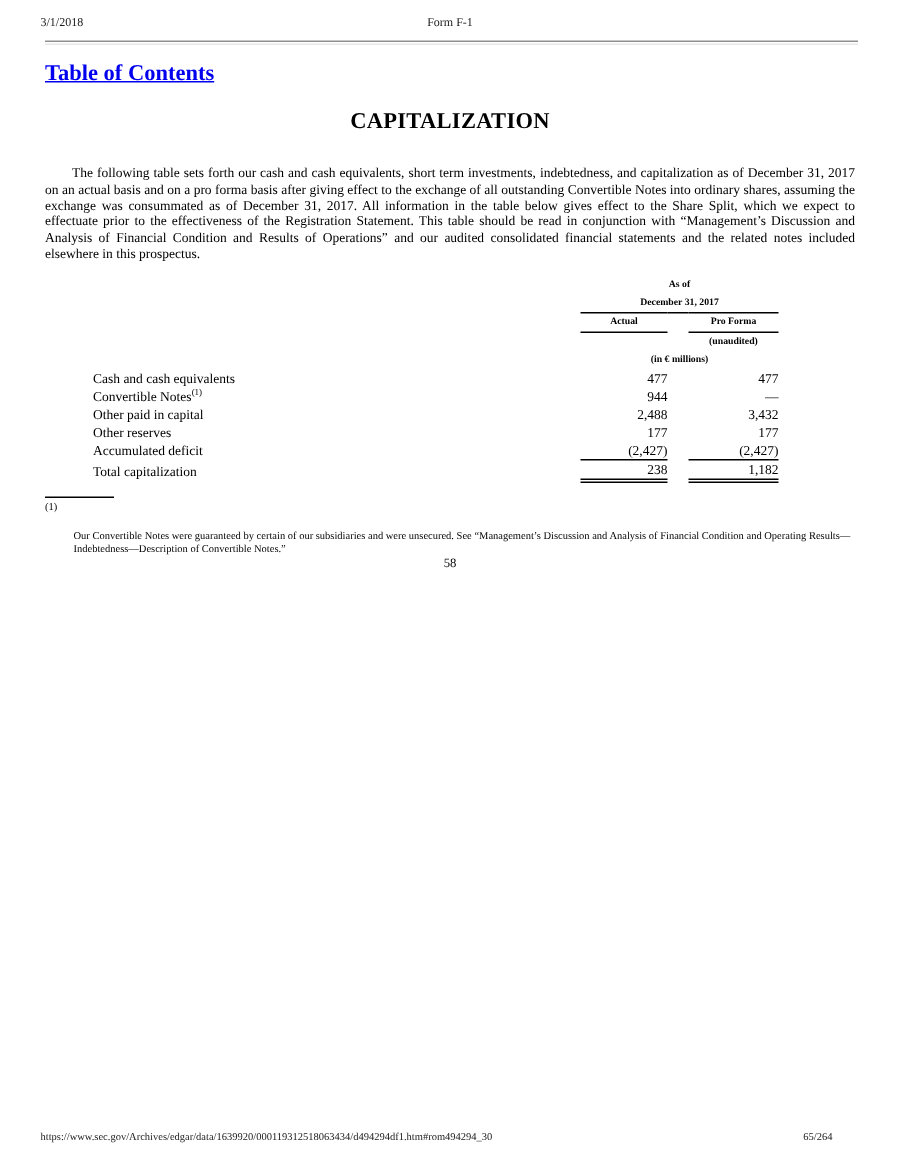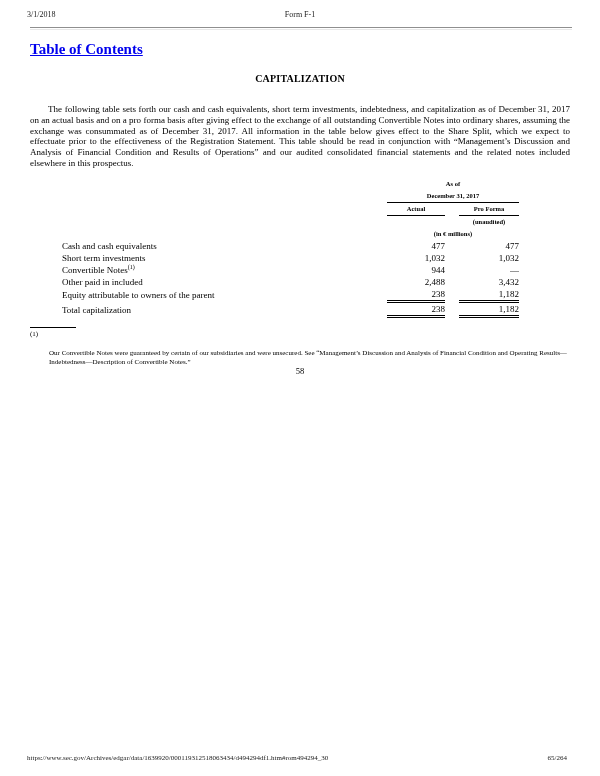--- a/index.html
+++ b/index.html
@@ -16,38 +16,38 @@
   .print-header {
     position: absolute; top: 10px; left: 27px; right: 27px;
     font-size: 8px; color: #1a1a1a; height: 12px;
   }
   .ph-title { position: absolute; left: 0; right: 0; text-align: center; }
   .header-rule {
     position: absolute; top: 27px; left: 30px; right: 28px;
     height: 1px; border-top: 1px solid #8f8f8f; border-bottom: 1px solid #e8e8e8;
   }
   .print-footer {
-    position: absolute; left: 27px; right: 33px; bottom: 14px;
+    position: absolute; left: 27px; right: 45px; bottom: 14px;
     display: flex; justify-content: space-between;
     font-size: 7px; color: #1a1a1a;
   }
 
   
   .content { padding: 40px 30px 0 30px; }
 
   .toc-link {
     display: inline-block;
     font-size: 15px; font-weight: bold;
     color: #0000ee; text-decoration: underline;
     cursor: pointer;
   }
 
   .doc-heading {
     text-align: center; font-weight: bold;
-    font-size: 10px; margin-top: 15px; letter-spacing: 0.2px;
+    font-size: 15px; margin-top: 15px; letter-spacing: 0.2px;
   }
 
   .intro {
     font-size: 9px; line-height: 10.8px;
     text-align: justify; text-indent: 18px;
     margin-top: 20px;
   }
 
   
   .cap-table {
@@ -129,42 +129,42 @@
       <td colspan="3" class="th-small">(in € millions)</td>
     </tr>
 
     <tr>
       <td>Cash and cash equivalents</td>
       <td class="num">477</td>
       <td></td>
       <td class="num">477</td>
     </tr>
     <tr>
-      <td>Short term investments</td>
-      <td class="num">1,032</td>
-      <td></td>
-      <td class="num">1,032</td>
-    </tr>
-    <tr>
       <td><span>Convertible Notes</span><sup>(1)</sup></td>
       <td class="num">944</td>
       <td></td>
       <td class="num">—</td>
     </tr>
     <tr>
-      <td class="ind1">Other paid in included</td>
+      <td class="ind1">Other paid in capital</td>
       <td class="num">2,488</td>
       <td></td>
       <td class="num">3,432</td>
     </tr>
     <tr>
-      <td class="ind2">Equity attributable to owners of the parent</td>
-      <td class="num u2">238</td>
+      <td class="ind1">Other reserves</td>
+      <td class="num">177</td>
       <td></td>
-      <td class="num u2">1,182</td>
+      <td class="num">177</td>
+    </tr>
+    <tr>
+      <td class="ind1">Accumulated deficit</td>
+      <td class="num u1">(2,427)</td>
+      <td></td>
+      <td class="num u1">(2,427)</td>
     </tr>
     <tr>
       <td class="ind3">Total capitalization</td>
       <td class="num u2">238</td>
       <td></td>
       <td class="num u2">1,182</td>
     </tr>
   </tbody>
     </table>
 

